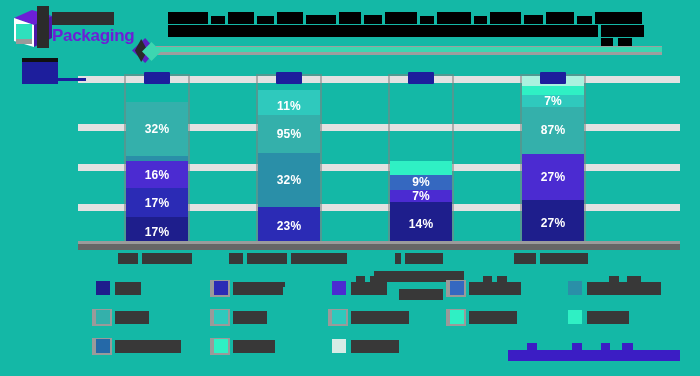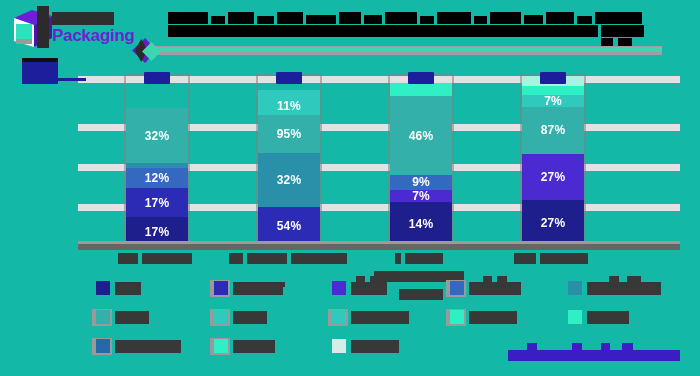--- a/index.html
+++ b/index.html
@@ -130,38 +130,37 @@
   <div class="chart">
     <div class="gridline" style="top:0px"></div>
     <div class="gridline" style="top:48px"></div>
     <div class="gridline" style="top:88px"></div>
     <div class="gridline" style="top:128px"></div>
 
     <div class="plot" id="plot">
         <div class="bar" style="left: 48px; height: 170px;">
           <div class="seg" style="background: rgb(52, 176, 171); height: 54.4px;">32%</div>
           <div class="seg" style="background: rgb(42, 143, 168); height: 5.1px;"></div>
-          <div class="seg" style="background: rgb(53, 104, 192); height: 20.4px;">12%</div>
+          <div class="seg" style="background: rgb(75, 43, 209); height: 27.2px;">16%</div>
           <div class="seg" style="background: rgb(43, 43, 181); height: 28.9px;">17%</div>
           <div class="seg" style="background: rgb(30, 30, 140); height: 28.9px;">17%</div>
         </div>
         <div class="toplabel" style="left: 48px; top: -6px;"><span class="redact-blue" style="width: 26px; display: inline-block;"></span></div>
         <div class="cat" style="left: 19px;"><span style="width: 20px; margin-left: 0px;"></span><span style="width: 0px; background: transparent;"></span><span style="width: 50px; margin-left: 0px;"></span><span style="width: 0px; background: transparent;"></span></div>
         <div class="bar" style="left: 180px; height: 170px;">
           <div class="seg" style="background: rgb(47, 201, 189); height: 6.8px;"></div>
           <div class="seg" style="background: rgb(47, 201, 189); height: 18.7px;">11%</div>
           <div class="seg" style="background: rgb(52, 176, 171); height: 37.4px;">95%</div>
           <div class="seg" style="background: rgb(42, 143, 168); height: 54.4px;">32%</div>
-          <div class="seg" style="background: rgb(43, 43, 181); height: 39.1px;">54%</div>
+          <div class="seg" style="background: rgb(43, 43, 181); height: 39.1px;">23%</div>
         </div>
         <div class="toplabel" style="left: 180px; top: -6px;"><span class="redact-blue" style="width: 26px; display: inline-block;"></span></div>
         <div class="cat" style="left: 151px;"><span style="width: 14px; margin-left: 0px;"></span><span style="width: 0px; background: transparent;"></span><span style="width: 40px; margin-left: 0px;"></span><span style="width: 0px; background: transparent;"></span><span style="width: 56px; margin-left: 0px;"></span><span style="width: 0px; background: transparent;"></span></div>
         <div class="bar" style="left: 312px; height: 170px;">
           <div class="seg" style="background: rgb(47, 240, 196); height: 13.6px;"></div>
-          <div class="seg" style="background: rgb(52, 176, 171); height: 78.2px;">46%</div>
           <div class="seg" style="background: rgb(53, 104, 192); height: 15.3px;">9%</div>
           <div class="seg" style="background: rgb(75, 43, 209); height: 11.9px;">7%</div>
           <div class="seg" style="background: rgb(30, 30, 140); height: 44.2px;">14%</div>
         </div>
         <div class="toplabel" style="left: 312px; top: -6px;"><span class="redact-blue" style="width: 26px; display: inline-block;"></span></div>
         <div class="cat" style="left: 283px;"><span style="width: 6px; margin-left: 0px;"></span><span style="width: 0px; background: transparent;"></span><span style="width: 38px; margin-left: 0px;"></span><span style="width: 0px; background: transparent;"></span><span style="width: 90px; margin-left: 0px;"></span><span style="width: 0px; background: transparent;"></span><span style="width: 44px; margin: 1px auto 0px; display: block;"></span><span style="width: 0px; background: transparent;"></span></div>
         <div class="bar" style="left: 444px; height: 170px;">
           <div class="seg" style="background: rgb(169, 242, 223); height: 10.2px;"></div>
           <div class="seg" style="background: rgb(47, 240, 196); height: 8.5px;"></div>
           <div class="seg" style="background: rgb(47, 201, 189); height: 11.9px;">7%</div>

